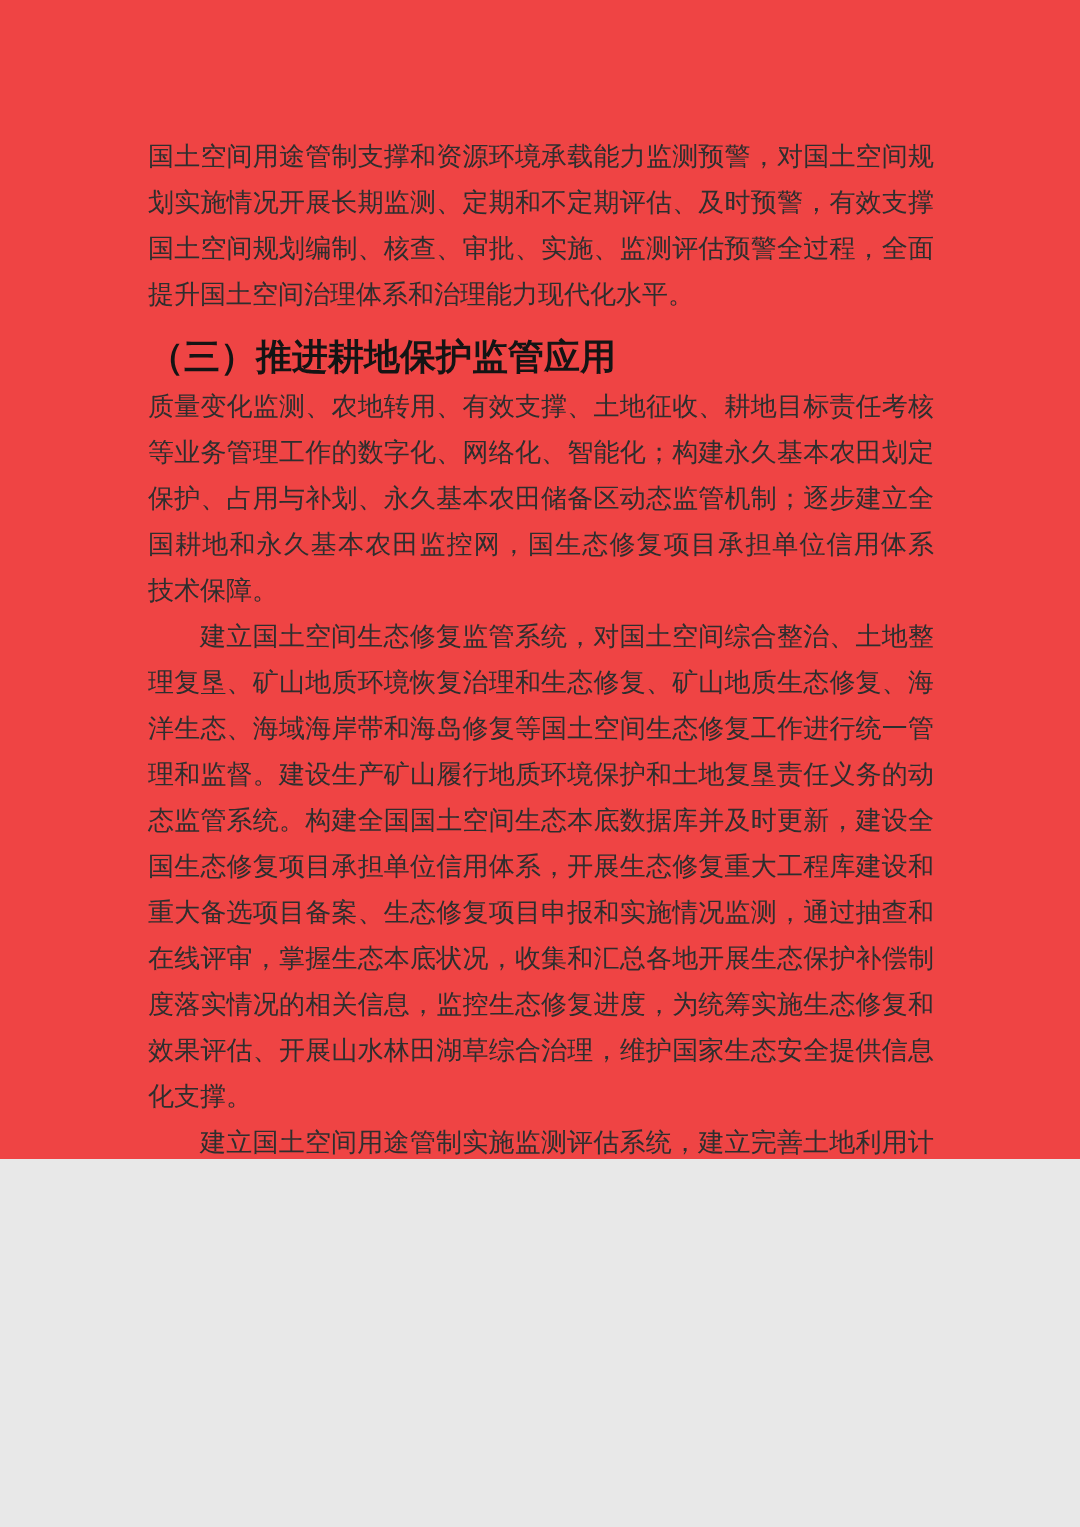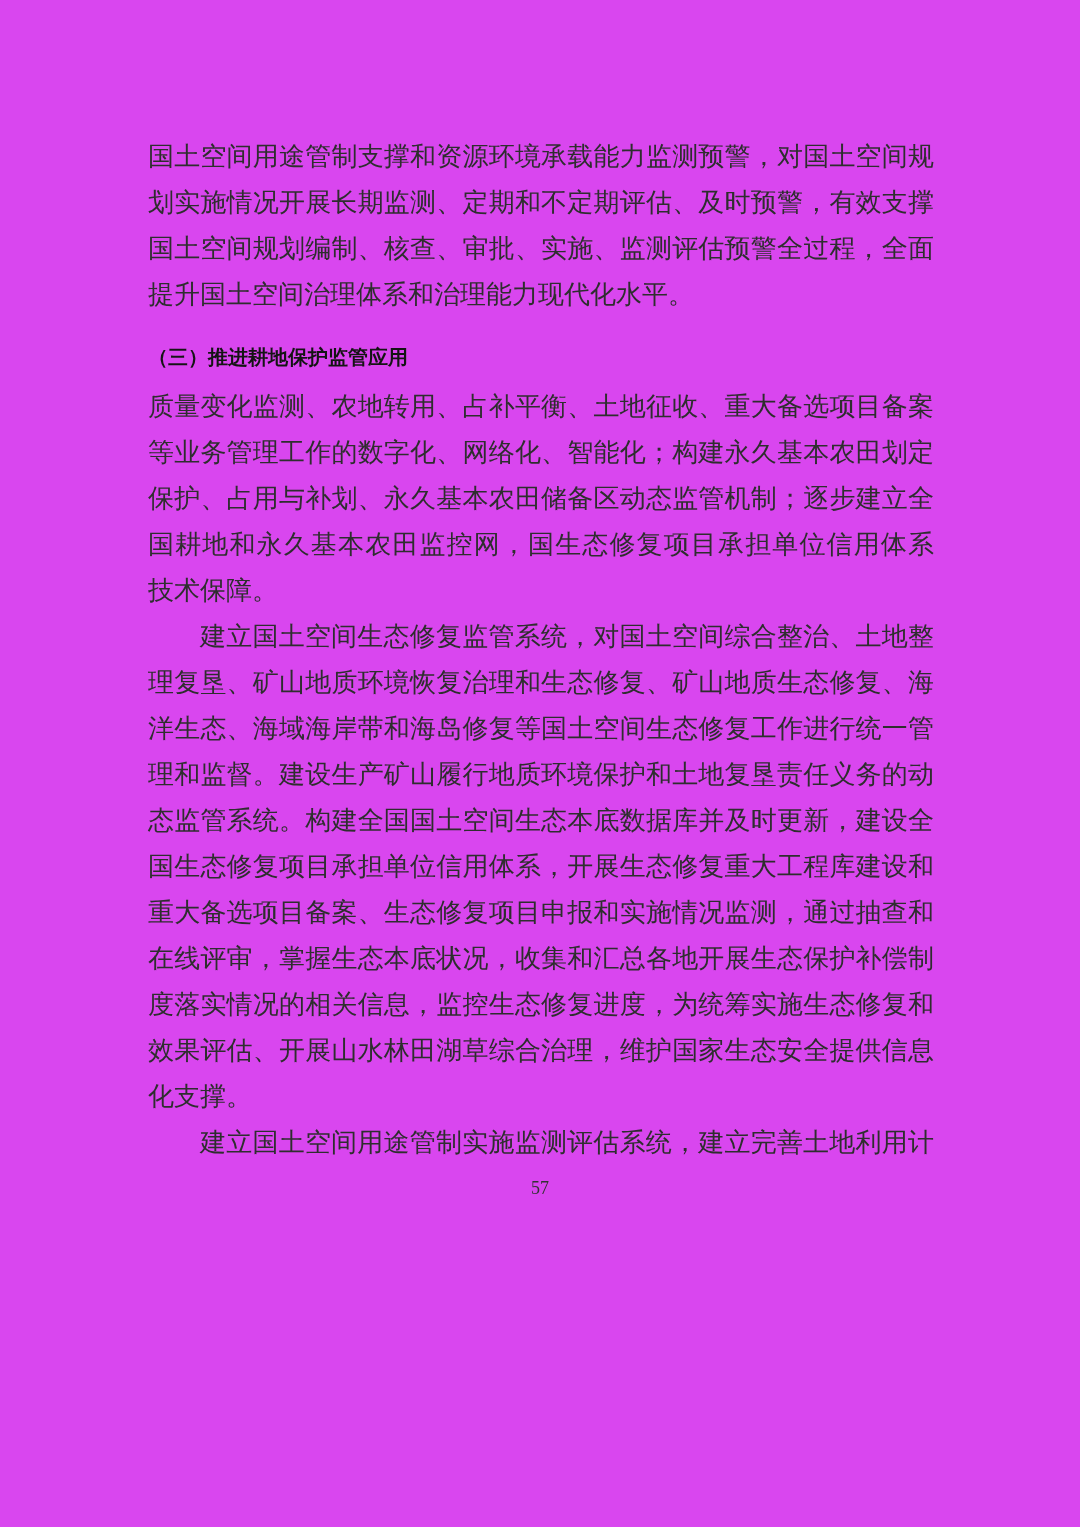--- a/index.html
+++ b/index.html
@@ -3,23 +3,23 @@
 <meta charset="utf-8">
 <style>
   html, body {
     margin: 0;
     padding: 0;
     background: #e8e8e8;
   }
   .page {
     position: relative;
     width: 1080px;
-    height: 1527px;
+    height: 1159px;
     margin: 0 auto;
-    background: #d946ef;
+    background: #ef4444;
     overflow: hidden;
     color: #2e2e2e;
   }
   .content {
     padding: 134px 146px 0 148px;
   }
   .para {
     margin: 0;
   }
   .line {
@@ -33,21 +33,21 @@
   }
   .line.last {
     text-align-last: left;
   }
   .line.indent {
     text-indent: 2em;
   }
   .heading {
     font-family: "Liberation Sans", "DejaVu Sans", sans-serif;
     font-weight: 700;
-    font-size: 20px;
+    font-size: 36px;
     line-height: 46px;
     color: #141414;
     margin: 16px 0 4px 0;
   }
   .page-number {
     margin-top: 12px;
     text-align: center;
     font-family: "Liberation Serif", "DejaVu Serif", serif;
     font-size: 18px;
     color: #333333;
@@ -59,21 +59,21 @@
 <div class="page">
   <div class="content">
       <div class="para">
         <div class="line">国土空间用途管制支撑和资源环境承载能力监测预警，对国土空间规</div>
         <div class="line">划实施情况开展长期监测、定期和不定期评估、及时预警，有效支撑</div>
         <div class="line">国土空间规划编制、核查、审批、实施、监测评估预警全过程，全面</div>
         <div class="line last">提升国土空间治理体系和治理能力现代化水平。</div>
       </div>
       <div class="heading">（三）推进耕地保护监管应用</div>
       <div class="para">
-        <div class="line">质量变化监测、农地转用、占补平衡、土地征收、重大备选项目备案</div>
+        <div class="line">质量变化监测、农地转用、有效支撑、土地征收、耕地目标责任考核</div>
         <div class="line">等业务管理工作的数字化、网络化、智能化；构建永久基本农田划定</div>
         <div class="line">保护、占用与补划、永久基本农田储备区动态监管机制；逐步建立全</div>
         <div class="line">国耕地和永久基本农田监控网，国生态修复项目承担单位信用体系</div>
         <div class="line last">技术保障。</div>
       </div>
       <div class="para">
         <div class="line indent">建立国土空间生态修复监管系统，对国土空间综合整治、土地整</div>
         <div class="line">理复垦、矿山地质环境恢复治理和生态修复、矿山地质生态修复、海</div>
         <div class="line">洋生态、海域海岸带和海岛修复等国土空间生态修复工作进行统一管</div>
         <div class="line">理和监督。建设生产矿山履行地质环境保护和土地复垦责任义务的动</div>

